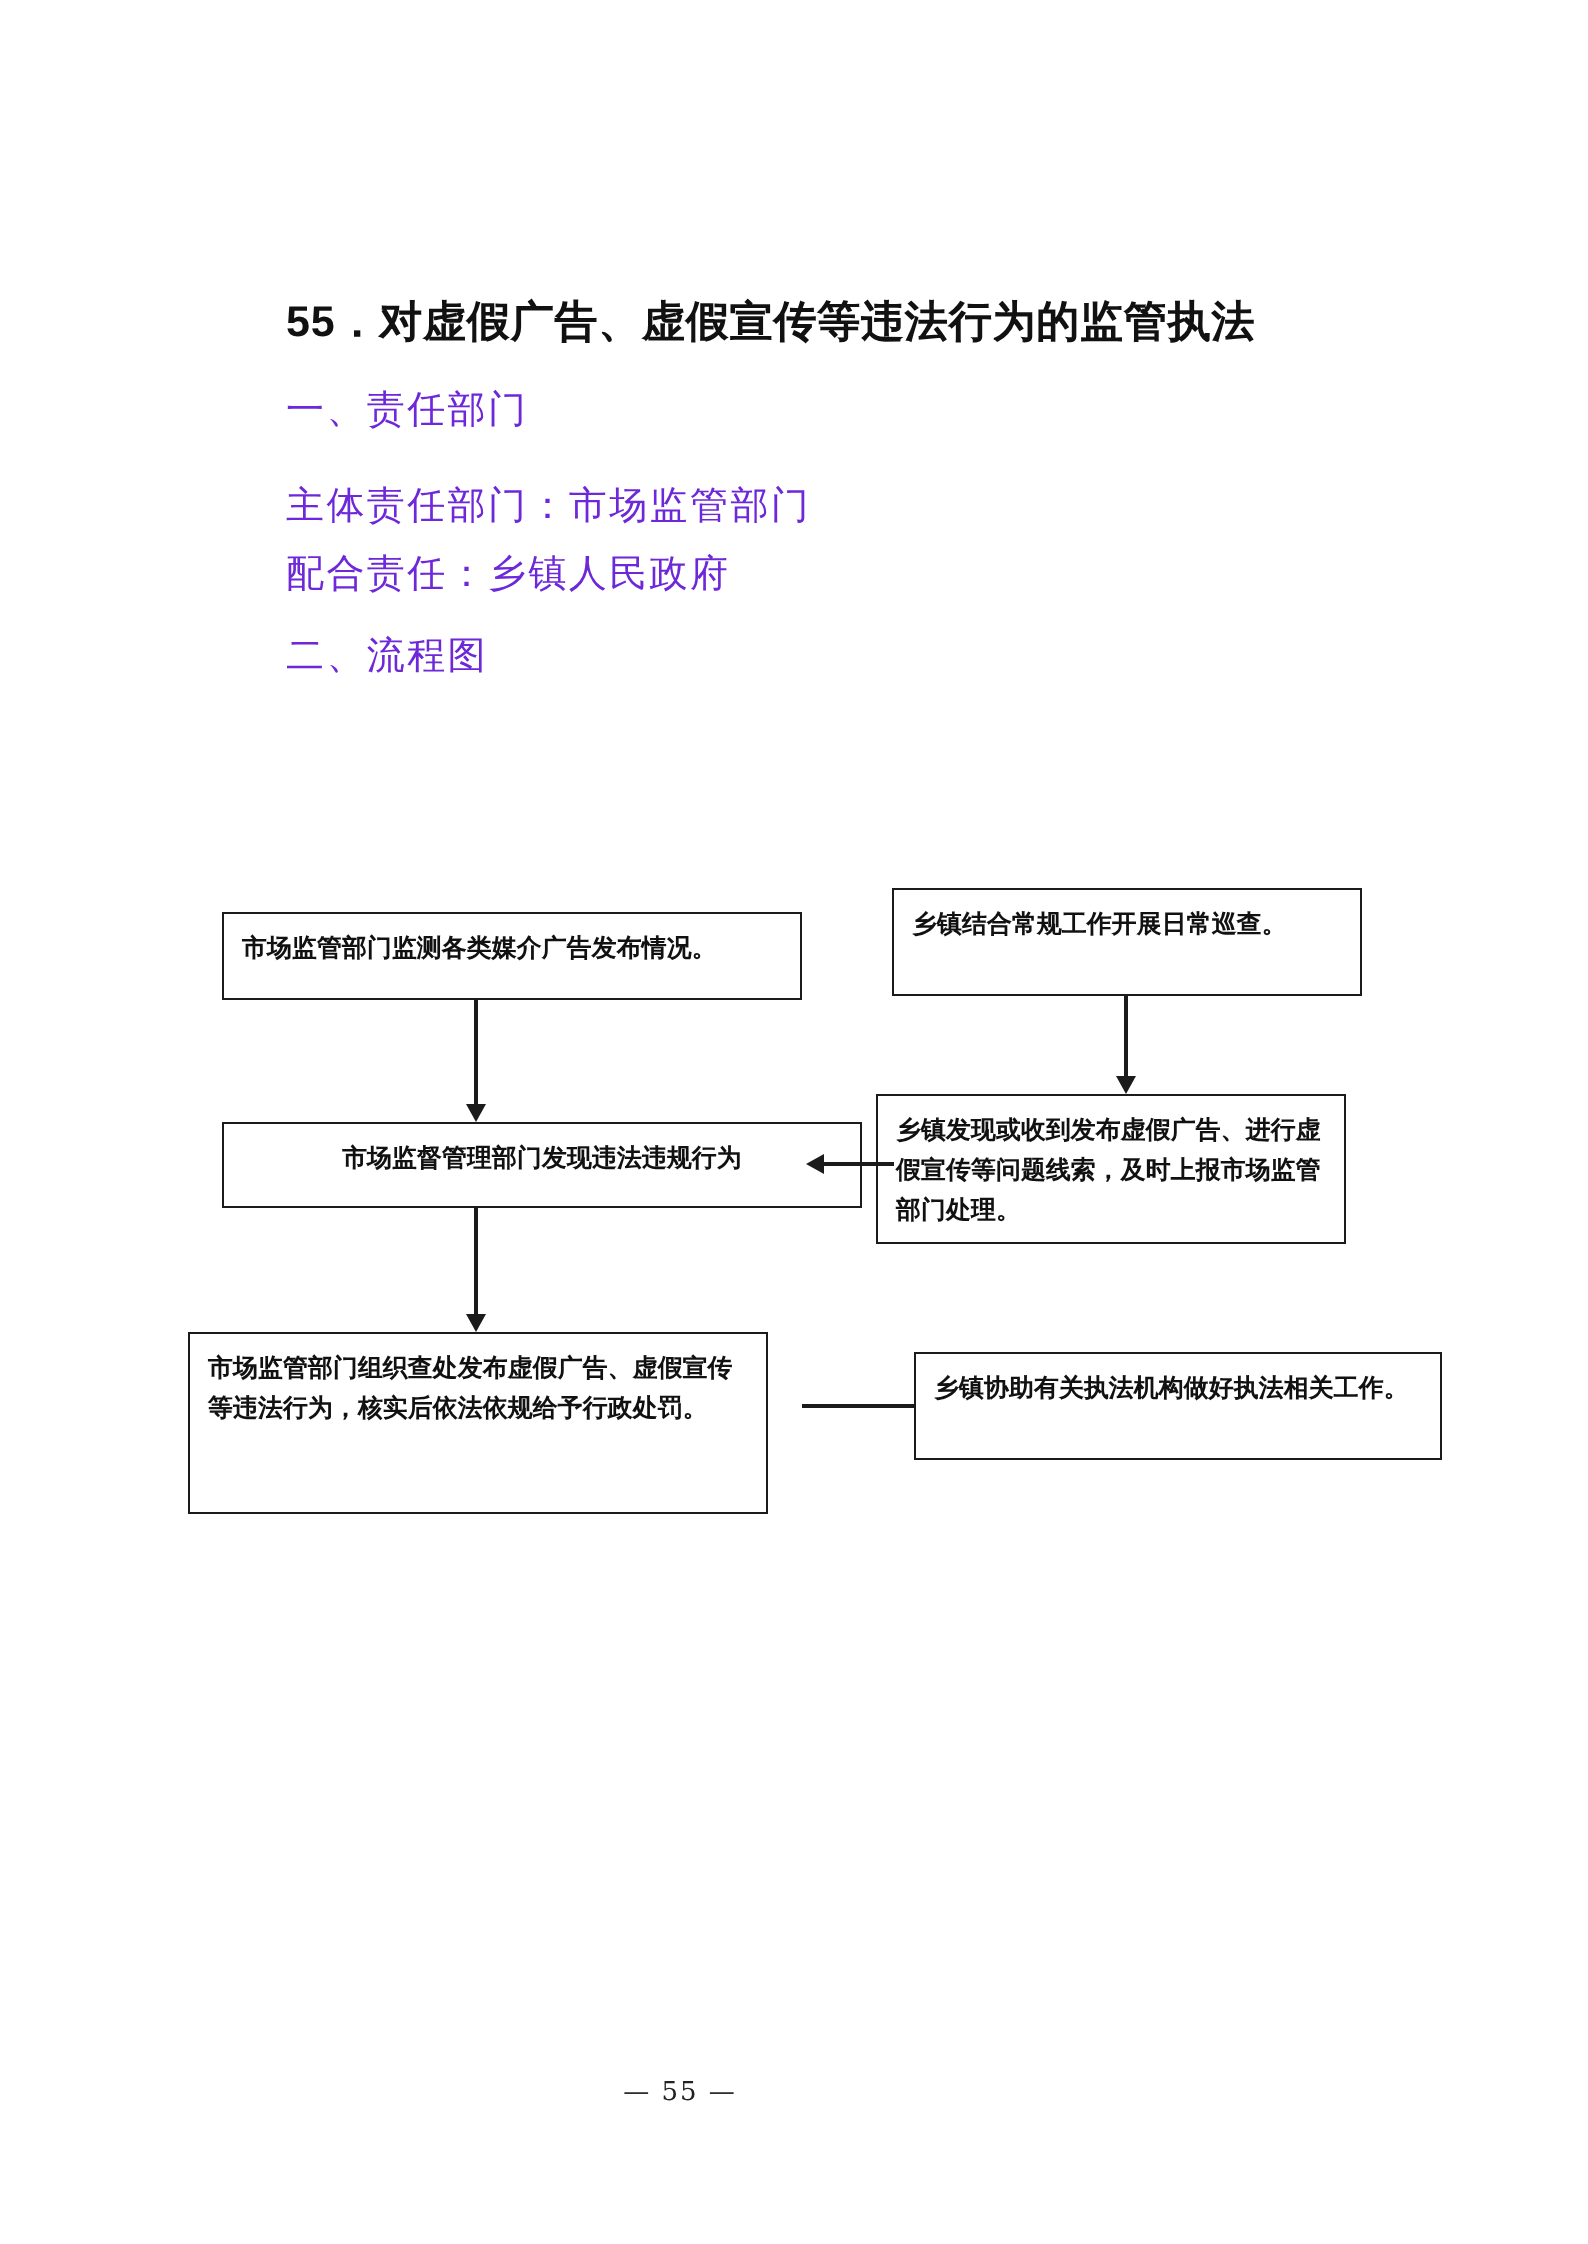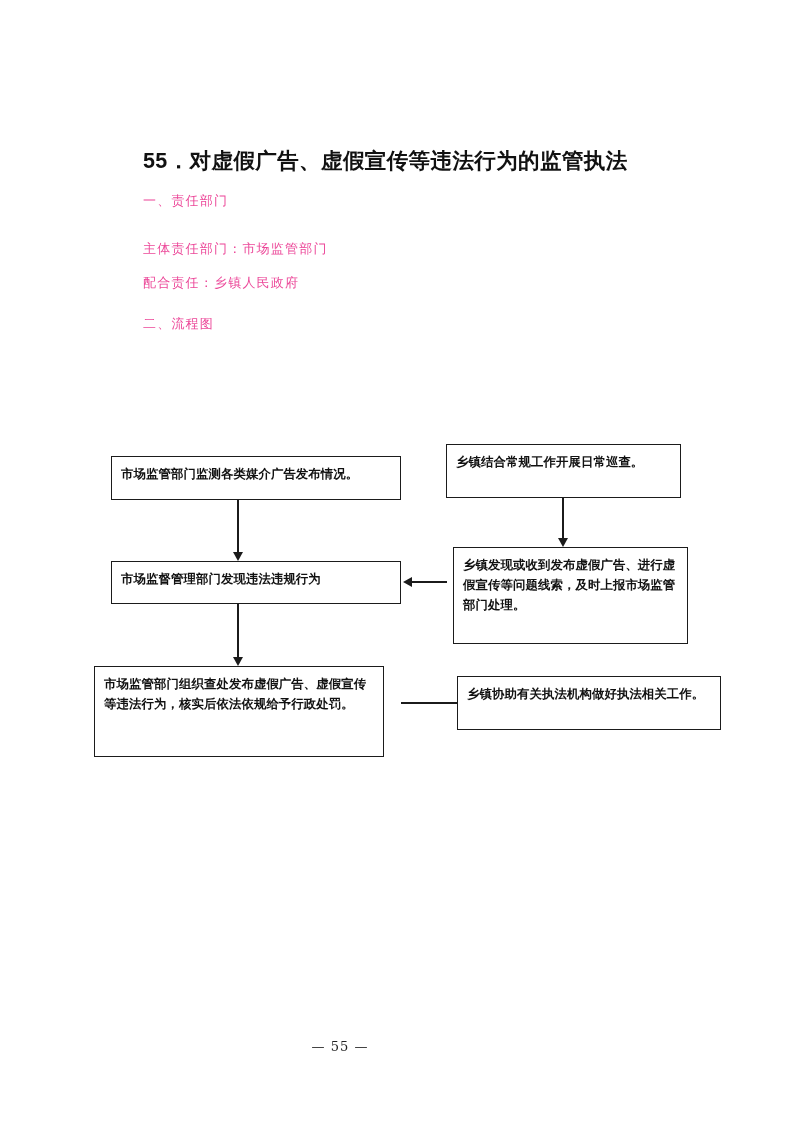--- a/index.html
+++ b/index.html
@@ -33,24 +33,24 @@
     font-size: 21.5px;
     letter-spacing: 0.4px;
     white-space: nowrap;
     color: #111111;
   }
 
   .body-line {
     position: absolute;
     left: 143px;
     font-family: "DejaVu Serif", serif;
-    font-size: 13px;
+    font-size: 19px;
     letter-spacing: 1.2px;
     white-space: nowrap;
-    color: #ec4899;
+    color: #6d28d9;
   }
   .line-1 { top: 192px; }
   .line-2 { top: 240px; }
   .line-3 { top: 274px; }
   .line-4 { top: 315px; }
 
   
   .flow {
     position: absolute;
     left: 0;
@@ -69,22 +69,22 @@
     font-size: 12.4px;
     line-height: 20px;
     letter-spacing: 0.1px;
     color: #111111;
     padding: 7px 9px 6px 9px;
     text-align: left;
   }
 
   #node-monitor  { left: 111px; top: 456px;  width: 290px; height: 44px; }
   #node-patrol   { left: 446px; top: 444px;  width: 235px; height: 54px; }
-  #node-discover { left: 111px; top: 561px;  width: 290px; height: 43px; }
-  #node-report   { left: 453px; top: 547px;  width: 235px; height: 97px; }
+  #node-discover { left: 111px; top: 561px;  width: 320px; height: 43px; text-align: center; }
+  #node-report   { left: 438px; top: 547px;  width: 235px; height: 75px; }
   #node-penalty  { left: 94px; top: 666px;  width: 290px; height: 91px; }
   #node-assist   { left: 457px; top: 676px;  width: 264px; height: 54px; }
 
   
   .conn {
     position: absolute;
     background: #1b1b1b;
   }
   .conn-v { width: 1.6px; }
   .conn-h { height: 1.6px; }

